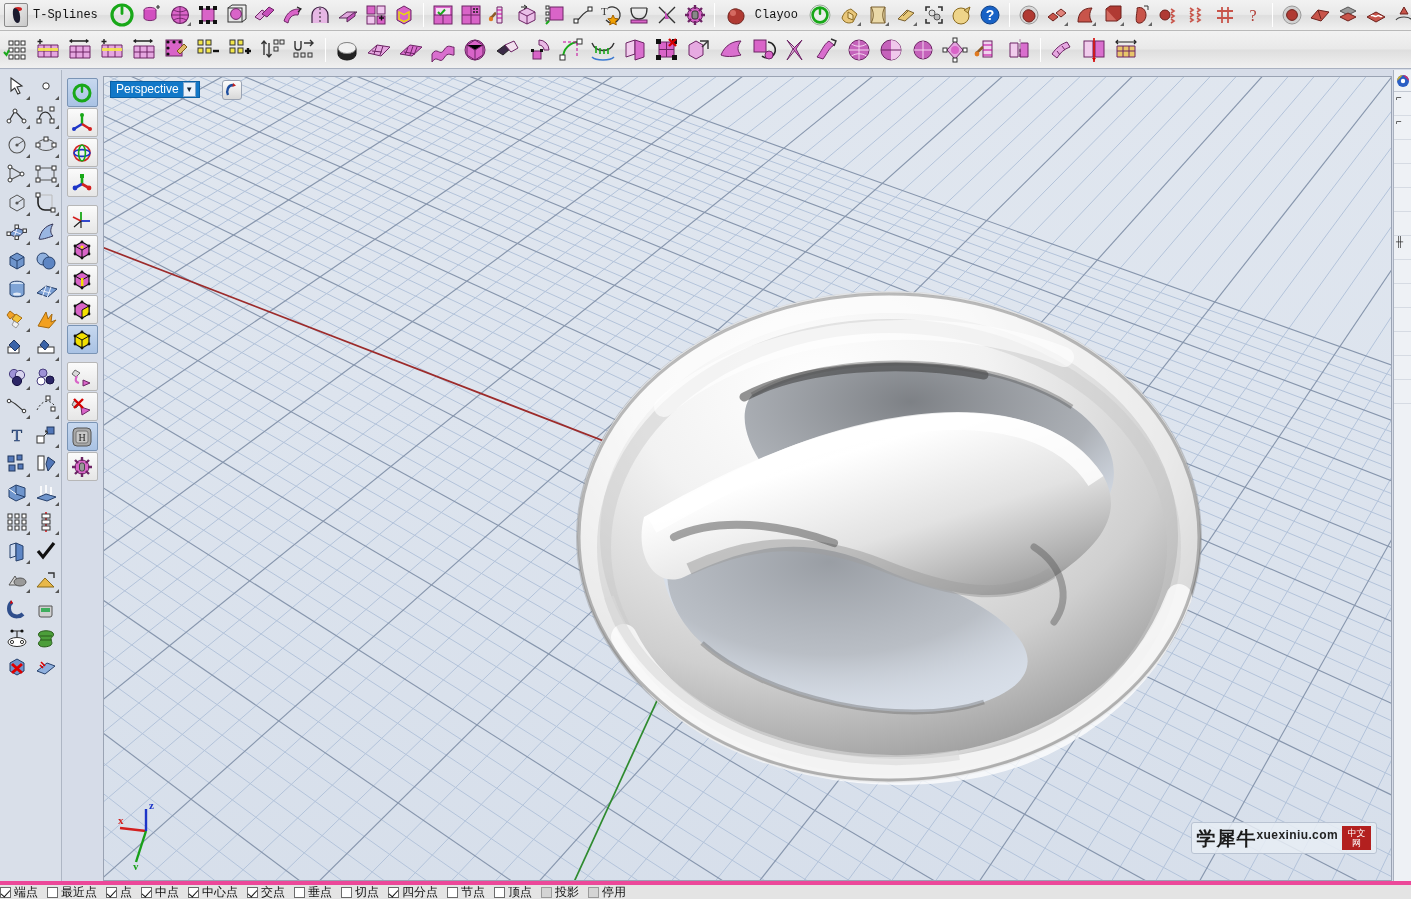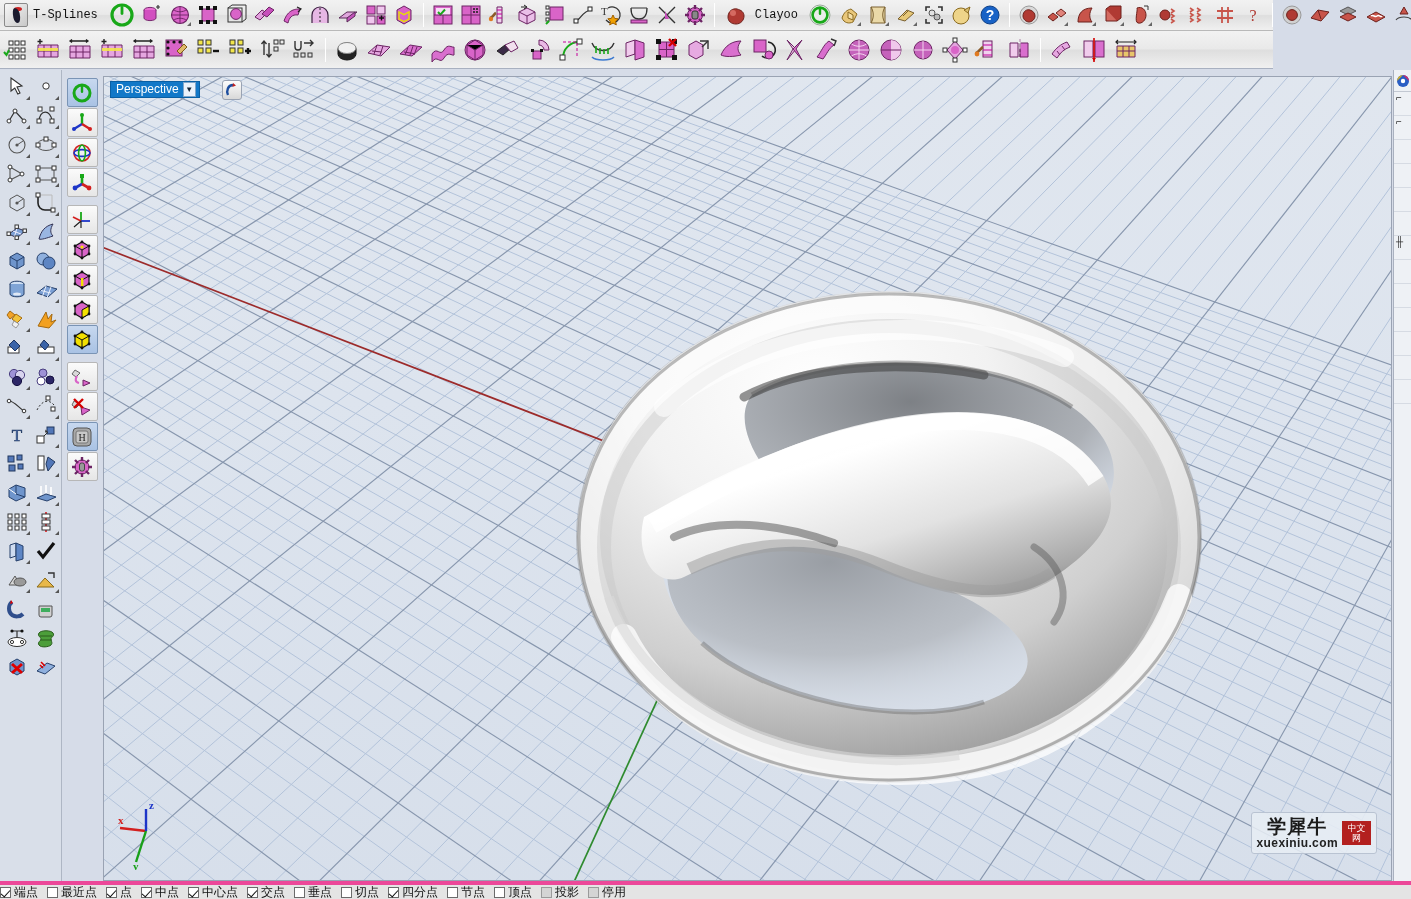--- a/index.html
+++ b/index.html
@@ -5,21 +5,21 @@
   * { box-sizing: border-box; margin:0; padding:0; }
   html,body {
     width:1411px; height:899px; overflow:hidden;
     font-family:"Liberation Sans", sans-serif;
     background:#d6dce8;
   }
   #app { position:relative; width:1411px; height:899px; }
 
   
   .toolrow {
-    position:absolute; left:0; width:1273px;
+    position:absolute; left:0; width:1411px;
     background:linear-gradient(#f2f2f2 0%, #e9e9e9 48%, #dedede 52%, #f0f0f0 100%);
     border-bottom:1px solid #b9b9b9;
     display:flex; align-items:center;
   }
   #toolrow1 { top:0; height:31px; }
   #toolrow2 { top:31px; height:38px; border-bottom:1px solid #a8b0c0; }
 
   .tbtn {
     width:26px; height:26px; margin:0 1px;
     display:flex; align-items:center; justify-content:center;
@@ -87,21 +87,21 @@
      display:flex;align-items:center;justify-content:center;color:#123;font-size:8px;}
   #vpicon { position:absolute; left:118px; top:3px; width:20px;height:20px; z-index:20;
      border:1px solid #9aa3b3; border-radius:3px; background:linear-gradient(#fdfdfd,#d8d8d8);
      display:flex;align-items:center;justify-content:center;}
   #axisind { position:absolute; left:8px; bottom:10px; width:90px; height:70px; z-index:15;}
   #watermark {
     position:absolute; right:14px; bottom:26px; z-index:18;
     background:rgba(232,237,244,.85); border:1px solid #b9c3d2; border-radius:3px;
     padding:3px 5px; display:flex; align-items:center; gap:4px;
   }
-  #watermark .wm-left{display:flex;flex-direction:column;align-items:center;}
+  #watermark .wm-left{display:flex;flex-direction:row;}
   #watermark .wm-cn{font-family:"DejaVu Sans",sans-serif;font-size:19px;font-weight:bold;color:#1b1b1b;letter-spacing:1px;line-height:20px;}
   #watermark .wm-url{font-family:"Liberation Sans",sans-serif;font-size:12px;font-weight:bold;color:#222;letter-spacing:.4px;}
   #watermark .wm-box{background:#b3201f;color:#fff;font-family:"DejaVu Sans",sans-serif;font-size:9px;
      line-height:10px;padding:2px 2px;text-align:center;width:29px;}
 
   
   #rightpanel {
     position:absolute; left:1393px; top:70px; width:18px; height:811px;
     background:#eef1f5; border-left:1px solid #a9b1bf;
   }

